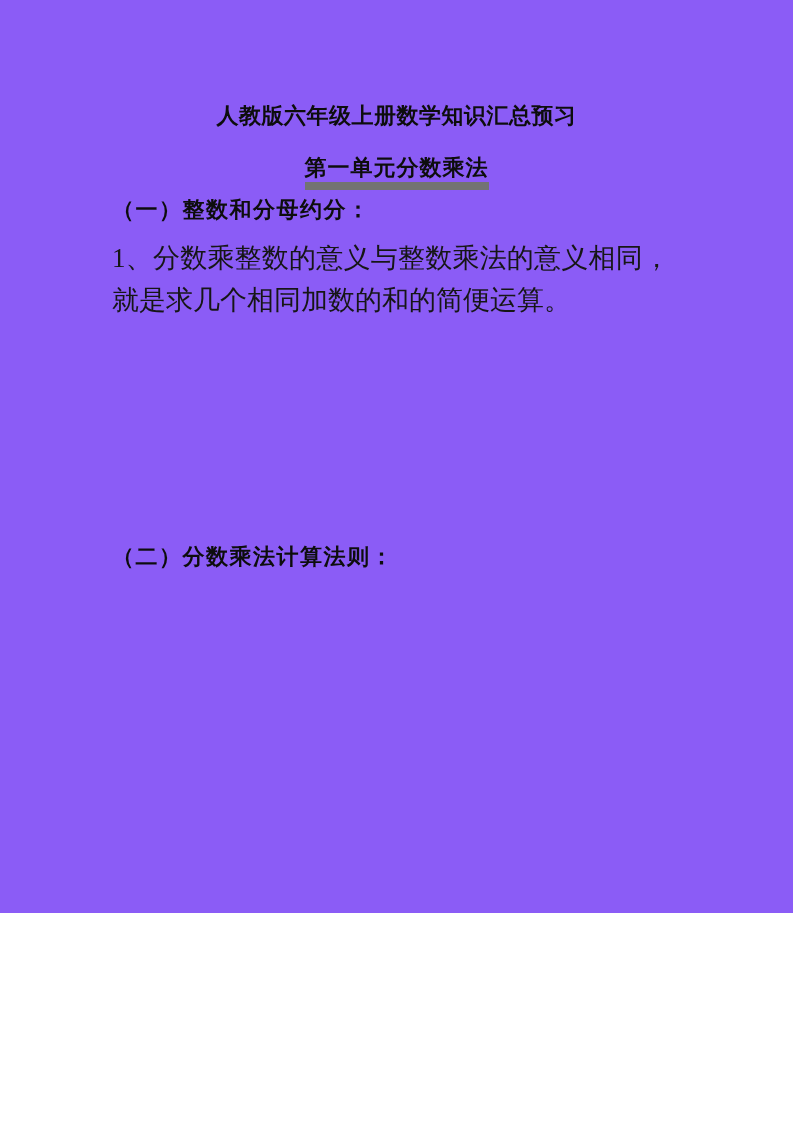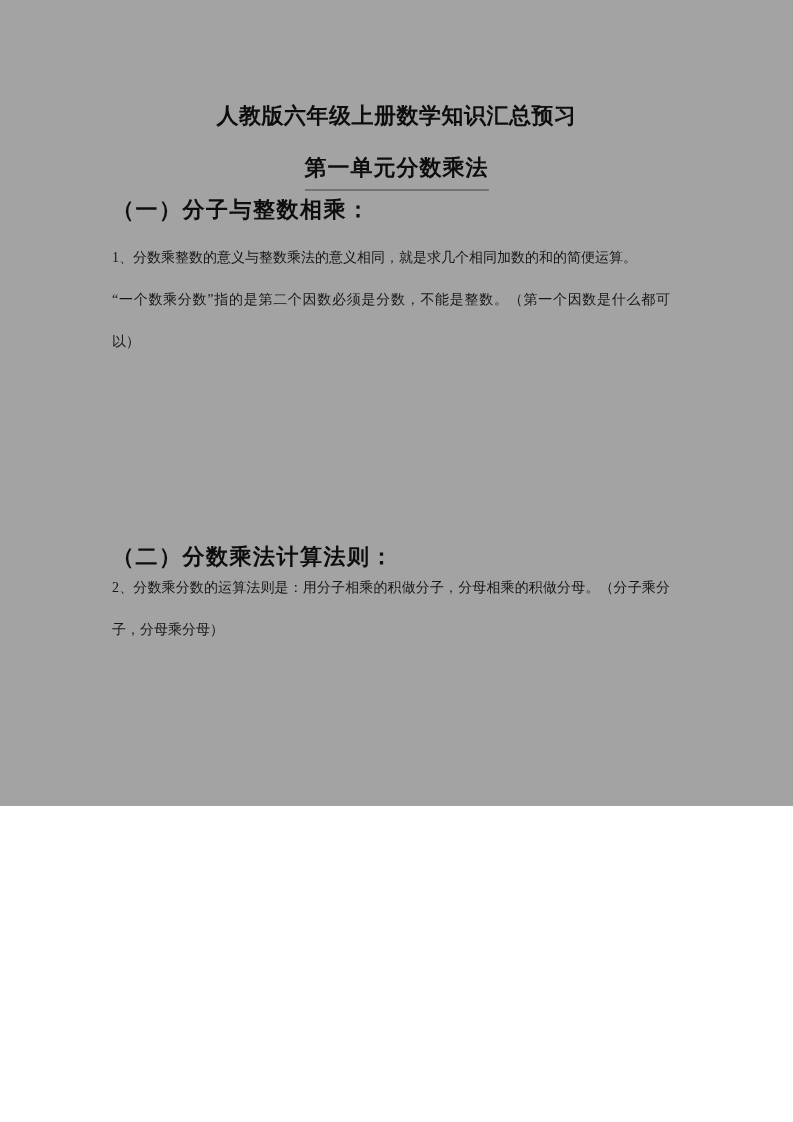--- a/index.html
+++ b/index.html
@@ -1,20 +1,20 @@
 <!DOCTYPE html>
 <html><head>
 <meta charset="utf-8">
 <style>
   html,body{margin:0;padding:0;background:#ffffff;}
   .page{
     position:relative;
     width:793px;
-    height:806px;
-    background:#a3a3a3;
+    height:913px;
+    background:#8b5cf6;
     overflow:hidden;
     font-family:"Liberation Serif","DejaVu Serif",serif;
     color:#141414;
   }
   .doc-title{
     position:absolute;
     top:101px;left:0;width:100%;
     text-align:center;
     font-family:"Liberation Sans","DejaVu Sans",sans-serif;
     font-weight:bold;
@@ -29,22 +29,22 @@
     text-align:center;
   }
   .unit-heading{
     display:inline-block;
     font-family:"Liberation Sans","DejaVu Sans",sans-serif;
     font-weight:bold;
     font-size:22px;
     line-height:26px;
     color:#0d0d0d;
     letter-spacing:1px;
-    border-bottom:2px solid #737373;
-    padding-bottom:8px;
+    border-bottom:8px solid #737373;
+    padding-bottom:1px;
   }
   .sec-heading{
     position:absolute;
     left:112px;
     font-family:"Liberation Sans","DejaVu Sans",sans-serif;
     font-weight:bold;
     font-size:22px;
     line-height:26px;
     color:#0d0d0d;
     letter-spacing:1.5px;
@@ -54,21 +54,21 @@
   .sec-heading.sec2{top:544px;}
   .body-block{
     position:absolute;
     left:112px;
     width:558px;
   }
   .body-block.sec1-body{top:237px;}
   .body-block.sec2-body{top:567px;}
   .body-block p{
     margin:0;
-    font-size:14px;
+    font-size:27px;
     line-height:42px;
     text-align:justify;
     color:#161616;
   }
   .watermark{
     position:absolute;
     left:243px;
     top:1056px;
     width:315px;
     height:16px;
@@ -98,28 +98,26 @@
 <body>
 
 <div class="page">
 
   <div class="doc-title">人教版六年级上册数学知识汇总预习</div>
 
   <div class="unit-heading-wrap">
     <span class="unit-heading">第一单元分数乘法</span>
   </div>
 
-  <div class="sec-heading sec1">（一）分子与整数相乘：</div>
+  <div class="sec-heading sec1">（一）整数和分母约分：</div>
 
   <div class="body-block sec1-body">
     <p>1、分数乘整数的意义与整数乘法的意义相同，就是求几个相同加数的和的简便运算。</p>
-    <p>“一个数乘分数”指的是第二个因数必须是分数，不能是整数。（第一个因数是什么都可以）</p>
   </div>
 
   <div class="sec-heading sec2">（二）分数乘法计算法则：</div>
 
   <div class="body-block sec2-body">
-    <p>2、分数乘分数的运算法则是：用分子相乘的积做分子，分母相乘的积做分母。（分子乘分子，分母乘分母）</p>
   </div>
 
   <div class="watermark"></div>
 
 </div>
 
 </body></html>

